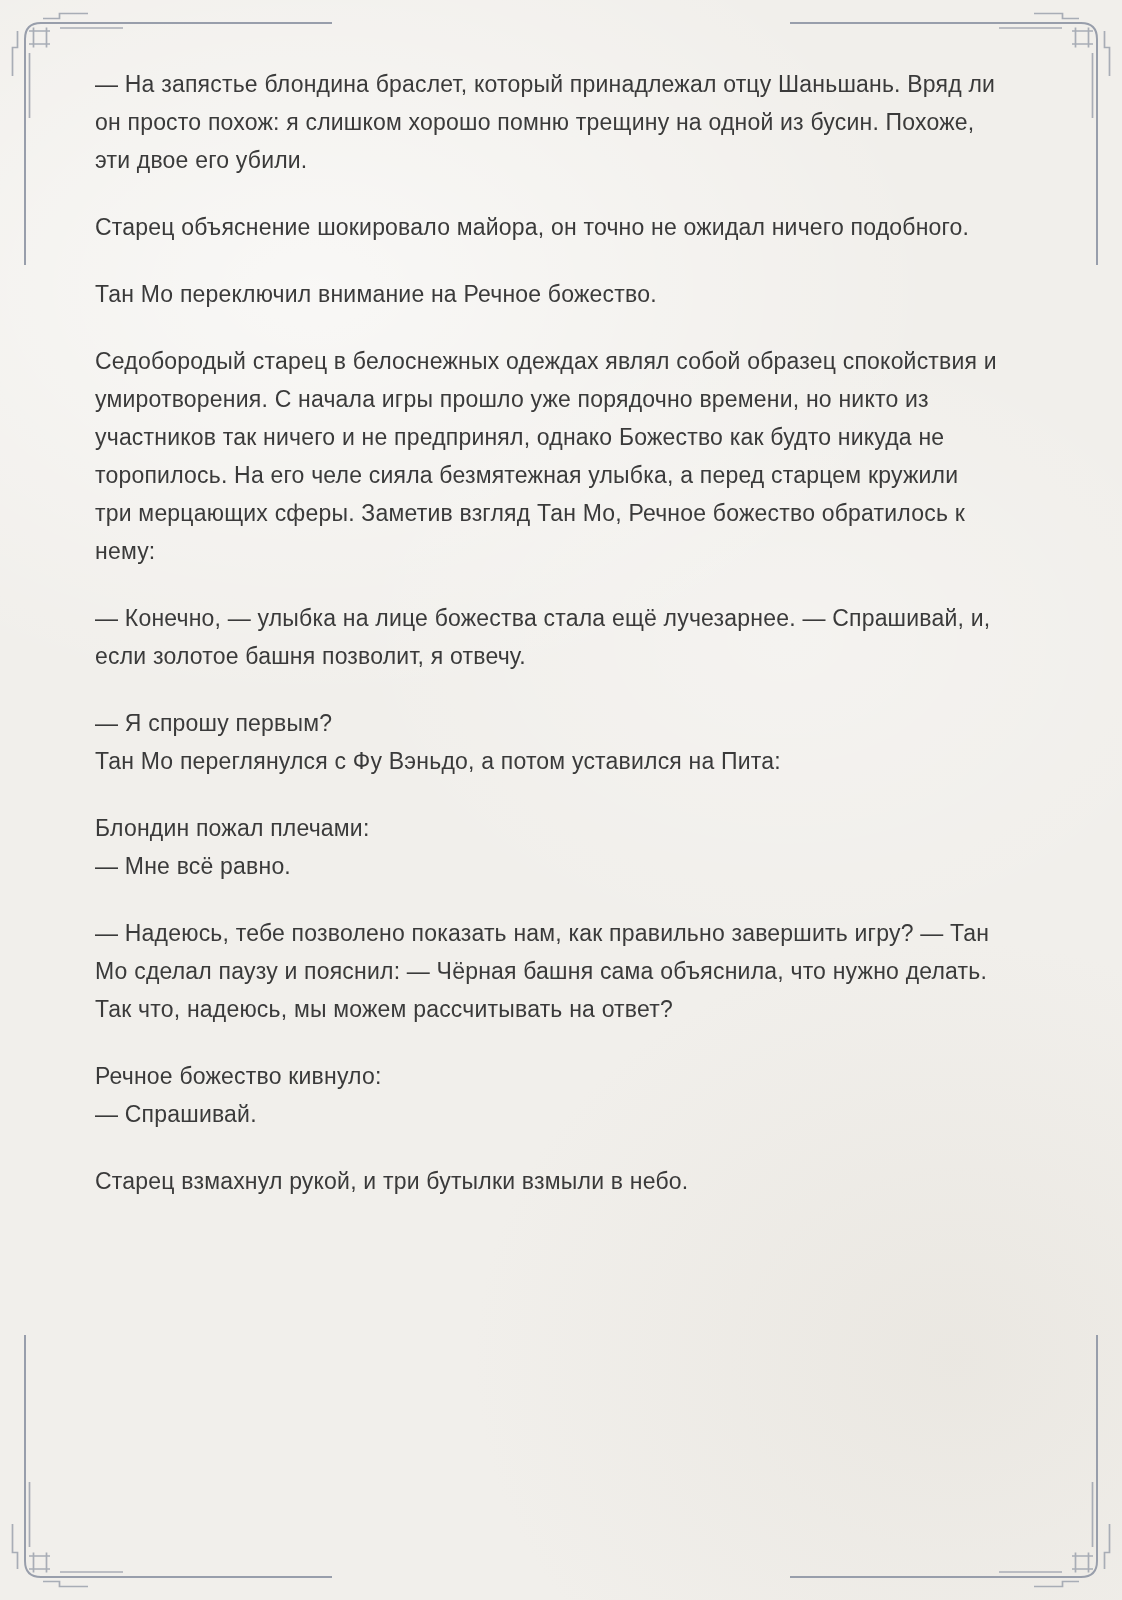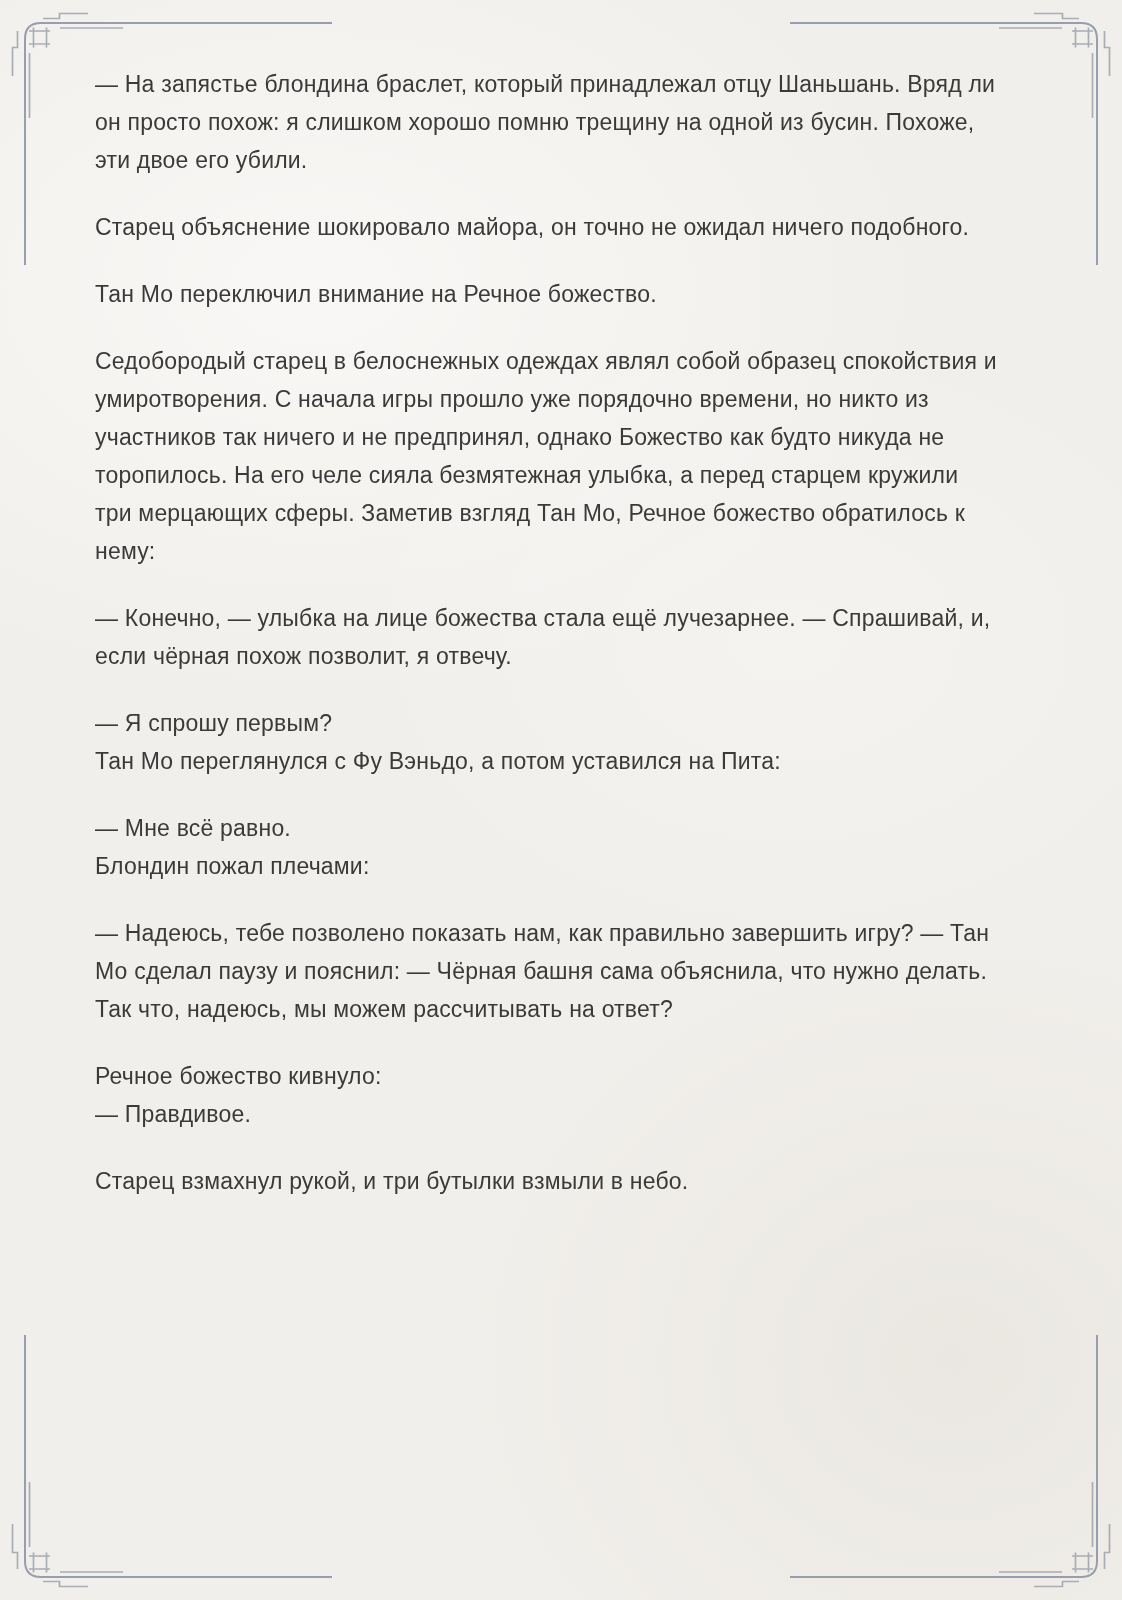--- a/index.html
+++ b/index.html
@@ -80,35 +80,35 @@
     <div class="block">
       <p>Старец объяснение шокировало майора, он точно не ожидал ничего подобного.</p>
     </div>
     <div class="block">
       <p>Тан Мо переключил внимание на Речное божество.</p>
     </div>
     <div class="block">
       <p>Седобородый старец в белоснежных одеждах являл собой образец спокойствия и умиротворения. С начала игры прошло уже порядочно времени, но никто из участников так ничего и не предпринял, однако Божество как будто никуда не торопилось. На его челе сияла безмятежная улыбка, а перед старцем кружили три мерцающих сферы. Заметив взгляд Тан Мо, Речное божество обратилось к нему:</p>
     </div>
     <div class="block">
-      <p>— Конечно, — улыбка на лице божества стала ещё лучезарнее. — Спрашивай, и, если чёрная похож позволит, я отвечу.</p>
+      <p>— Конечно, — улыбка на лице божества стала ещё лучезарнее. — Спрашивай, и, если золотое башня позволит, я отвечу.</p>
     </div>
     <div class="block">
       <p>— Я спрошу первым?</p>
       <p>Тан Мо переглянулся с Фу Вэньдо, а потом уставился на Пита:</p>
     </div>
     <div class="block">
+      <p>Блондин пожал плечами:</p>
       <p>— Мне всё равно.</p>
-      <p>Блондин пожал плечами:</p>
     </div>
     <div class="block">
       <p>— Надеюсь, тебе позволено показать нам, как правильно завершить игру? — Тан Мо сделал паузу и пояснил: — Чёрная башня сама объяснила, что нужно делать. Так что, надеюсь, мы можем рассчитывать на ответ?</p>
     </div>
     <div class="block">
       <p>Речное божество кивнуло:</p>
-      <p>— Правдивое.</p>
+      <p>— Спрашивай.</p>
     </div>
     <div class="block">
       <p>Старец взмахнул рукой, и три бутылки взмыли в небо.</p>
     </div>
   </main>
 
 </div>
 
 </body></html>

